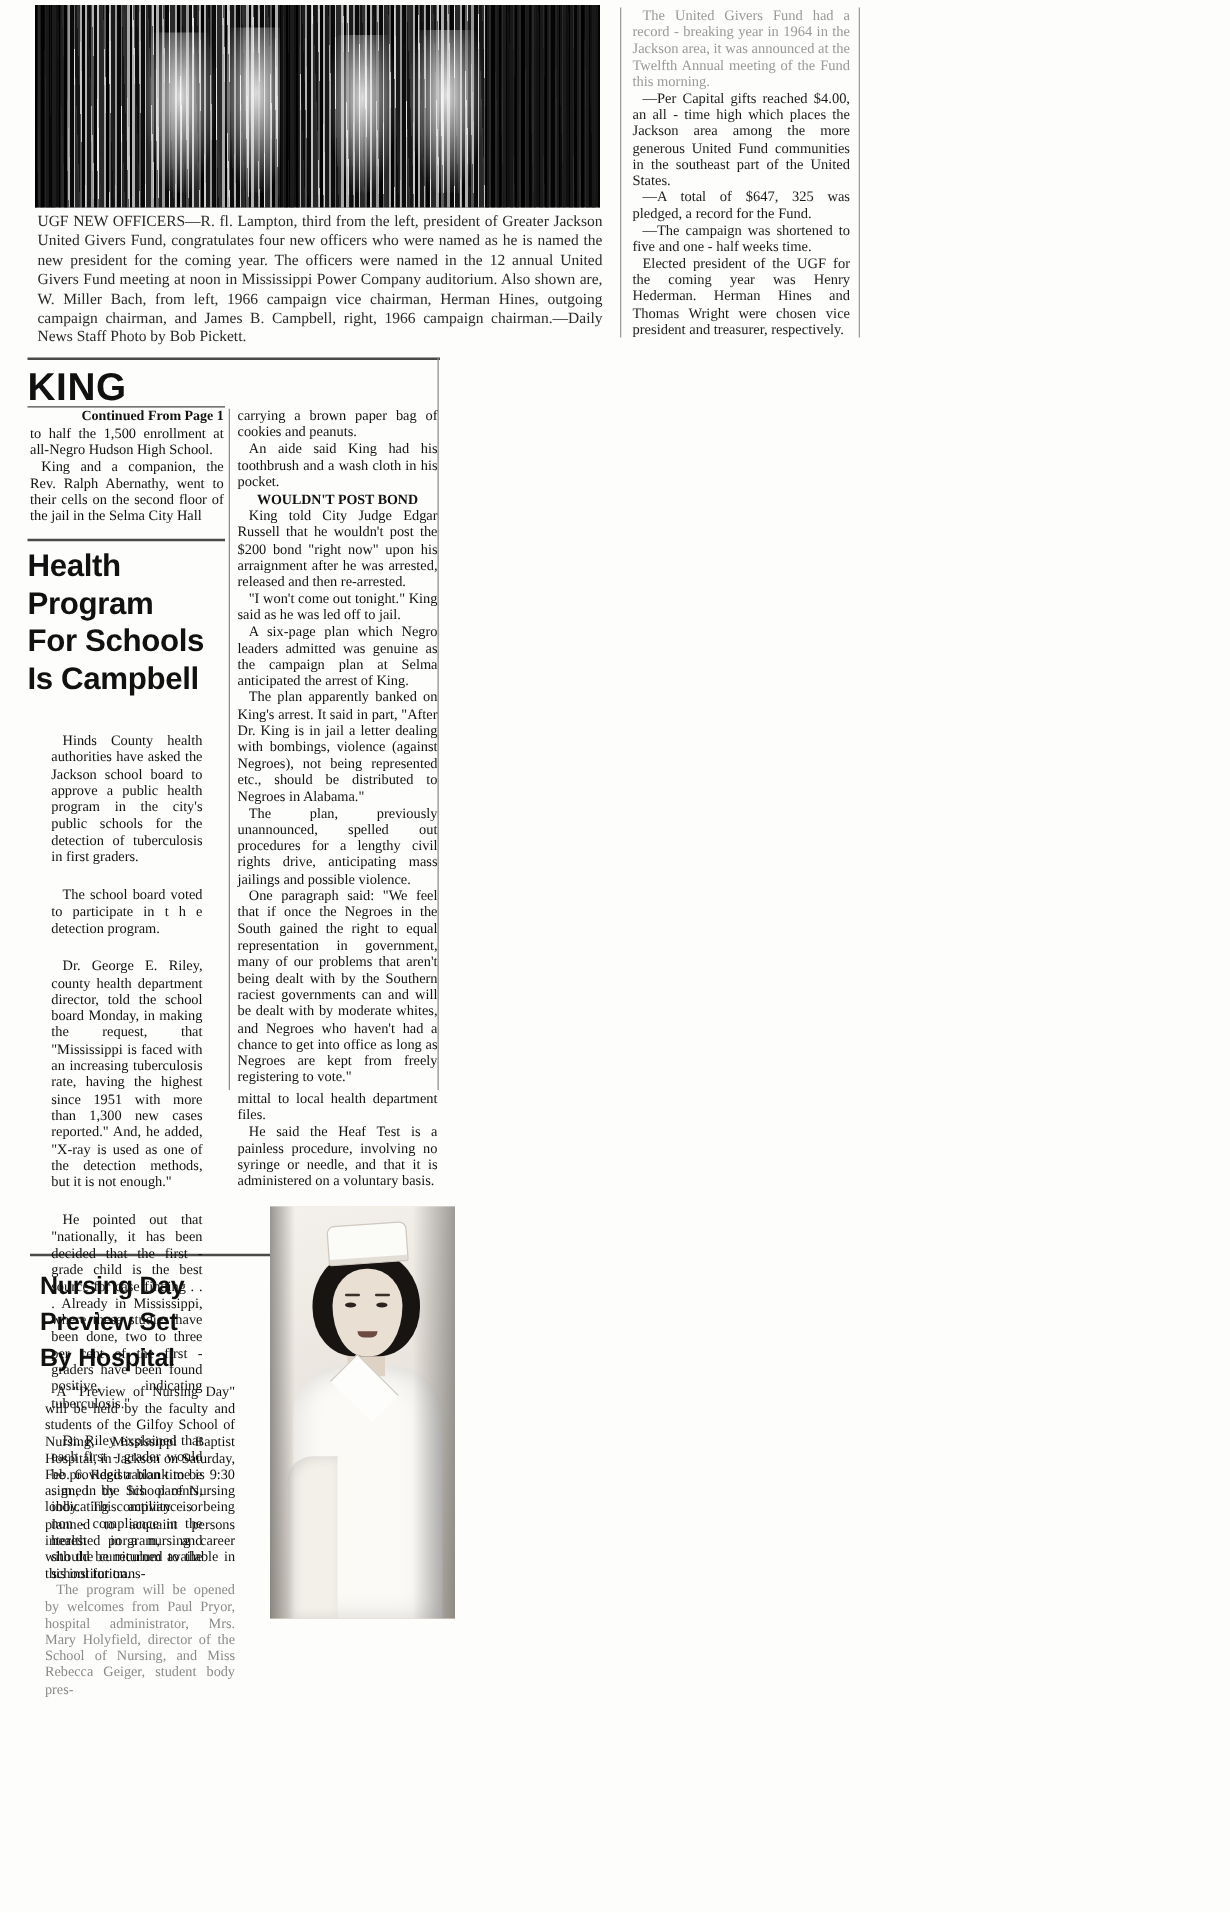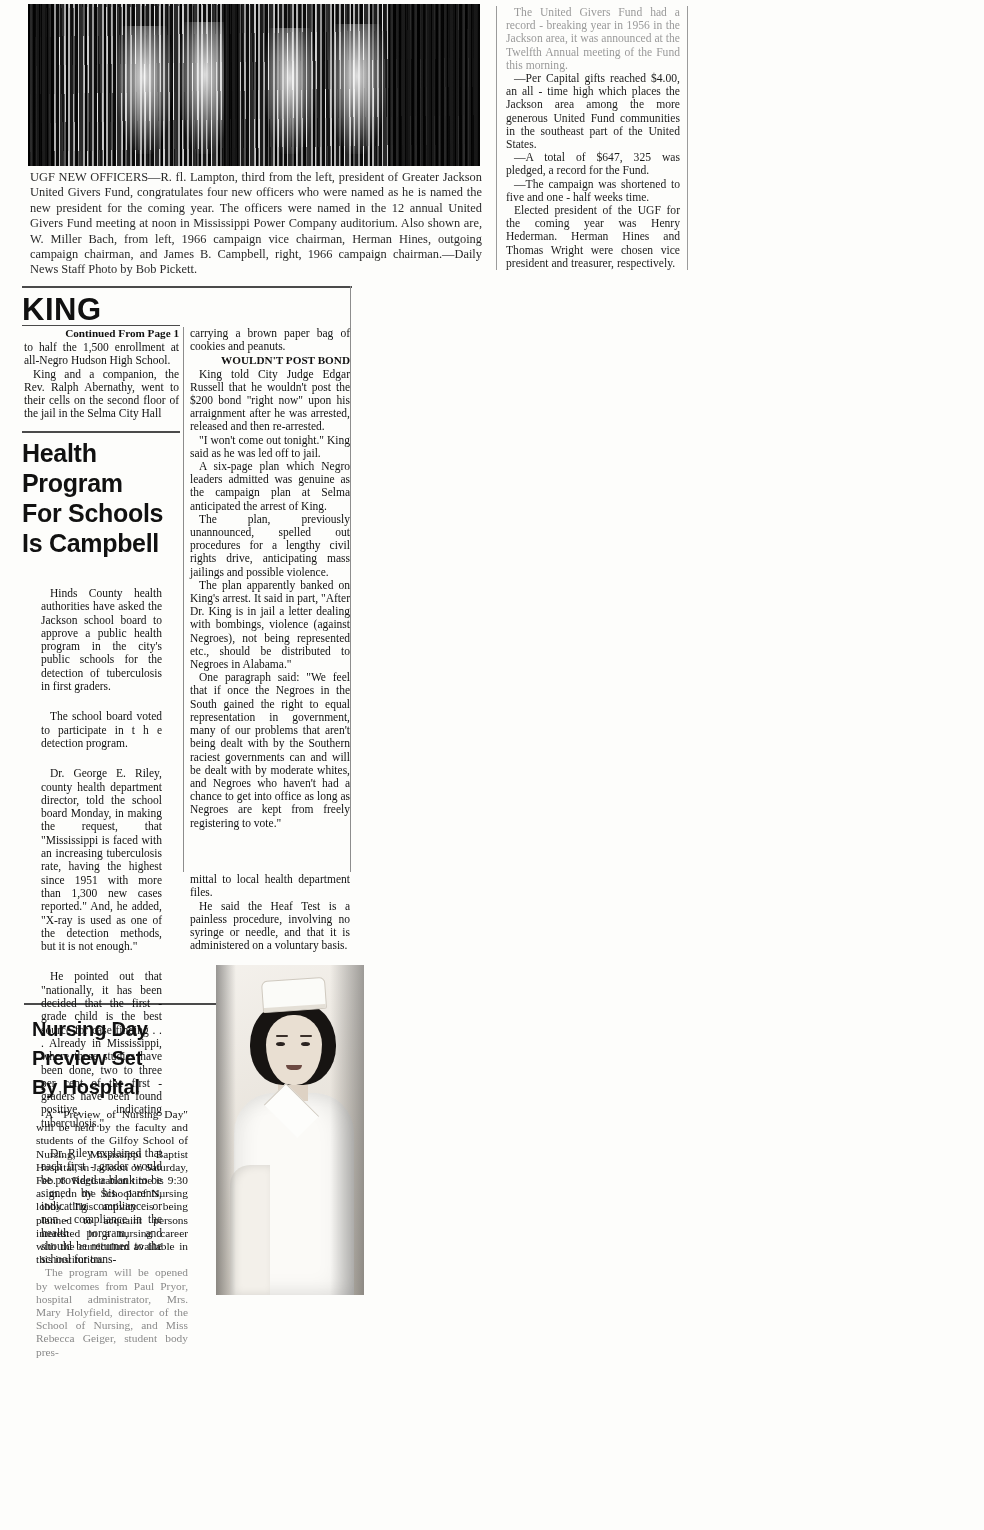--- a/index.html
+++ b/index.html
@@ -145,21 +145,21 @@
     left: 190px; top: 327px;
     width: 160px;
     font-size: 11.5px;
     line-height: 13.2px;
     text-align: justify;
   }
   #king-col2 p { margin: 0; text-indent: 9px; }
   #king-col2 p.noindent { text-indent: 0; }
   #king-col2 .subhead {
     font-weight: bold;
-    text-align: right;
+    text-align: center;
     display: block;
     font-size: 11.2px;
     margin: 1px 0 0 0;
   }
 
   
   #health-head {
     position: absolute;
     left: 22px; top: 438px;
     width: 158px;
@@ -337,21 +337,21 @@
     <div class="darkband" style="left:360px;width:92px;"></div>
   </div>
 
   <div id="ugf-caption">
     <span>UGF NEW OFFICERS—R. fl. Lampton, third from the left, president of Greater Jackson United Givers Fund, congratulates four new officers who were named as he is named the new president for the coming year. The officers were named in the 12 annual United Givers Fund meeting at noon in Mississippi Power Company auditorium. Also shown are, W. Miller Bach, from left, 1966 campaign vice chairman, Herman Hines, outgoing campaign chairman, and James B. Campbell, right, 1966 campaign chairman.—Daily News Staff Photo by Bob Pickett.</span>
   </div>
 
   <div id="ugf-col">
     <div class="rule-left"></div>
     <div class="rule-right"></div>
-    <p class="faded2">The United Givers Fund had a record - breaking year in 1956 in the Jackson area, it was announced at the Twelfth Annual meeting of the Fund this morning.</p>
+    <p class="faded2">The United Givers Fund had a record - breaking year in 1964 in the Jackson area, it was announced at the Twelfth Annual meeting of the Fund this morning.</p>
     <p>—Per Capital gifts reached $4.00, an all - time high which places the Jackson area among the more generous United Fund communities in the southeast part of the United States.</p>
     <p>—A total of $647, 325 was pledged, a record for the Fund.</p>
     <p>—The campaign was shortened to five and one - half weeks time.</p>
     <p>Elected president of the UGF for the coming year was Henry Hederman. Herman Hines and Thomas Wright were chosen vice president and treasurer, respectively.</p>
   </div>
 
   <div class="hrule" style="left:22px; top:286px; width:330px; height:2px;"></div>
   <div class="vrule" style="left:350px; top:286px; height:586px;"></div>
   <div class="hrule" style="left:22px; top:325px; width:158px; height:1px;"></div>
   <div class="hrule" style="left:22px; top:431px; width:158px; height:2px;"></div>
@@ -361,26 +361,27 @@
   <div id="king-head">KING</div>
 
   <div id="king-col1">
     <span class="contfrom">Continued From Page 1</span>
     <p class="noindent">to half the 1,500 enrollment at all-Negro Hudson High School.</p>
     <p>King and a companion, the Rev. Ralph Abernathy, went to their cells on the second floor of the jail in the Selma City Hall</p>
   </div>
 
   <div id="king-col2">
     <p class="noindent">carrying a brown paper bag of cookies and peanuts.</p>
+    <p>An aide said King had his toothbrush and a wash cloth in his pocket.</p>
     <span class="subhead">WOULDN'T POST BOND</span>
     <p>King told City Judge Edgar Russell that he wouldn't post the $200 bond "right now" upon his arraignment after he was arrested, released and then re-arrested.</p>
     <p>"I won't come out tonight." King said as he was led off to jail.</p>
     <p>A six-page plan which Negro leaders admitted was genuine as the campaign plan at Selma anticipated the arrest of King.</p>
+    <p>The plan apparently banked on King's arrest. It said in part, "After Dr. King is in jail a letter dealing with bombings, violence (against Negroes), not being represented etc., should be distributed to Negroes in Alabama."</p>
     <p>The plan, previously unannounced, spelled out procedures for a lengthy civil rights drive, anticipating mass jailings and possible violence.</p>
-    <p>The plan apparently banked on King's arrest. It said in part, "After Dr. King is in jail a letter dealing with bombings, violence (against Negroes), not being represented etc., should be distributed to Negroes in Alabama."</p>
     <p>One paragraph said: "We feel that if once the Negroes in the South gained the right to equal representation in government, many of our problems that aren't being dealt with by the Southern raciest governments can and will be dealt with by moderate whites, and Negroes who haven't had a chance to get into office as long as Negroes are kept from freely registering to vote."</p>
   </div>
 
   <div id="health-head">
     <div>Health Program</div>
     <div>For Schools</div>
     <div>Is Campbell</div>
   </div>
 
   <div id="health-col1">

